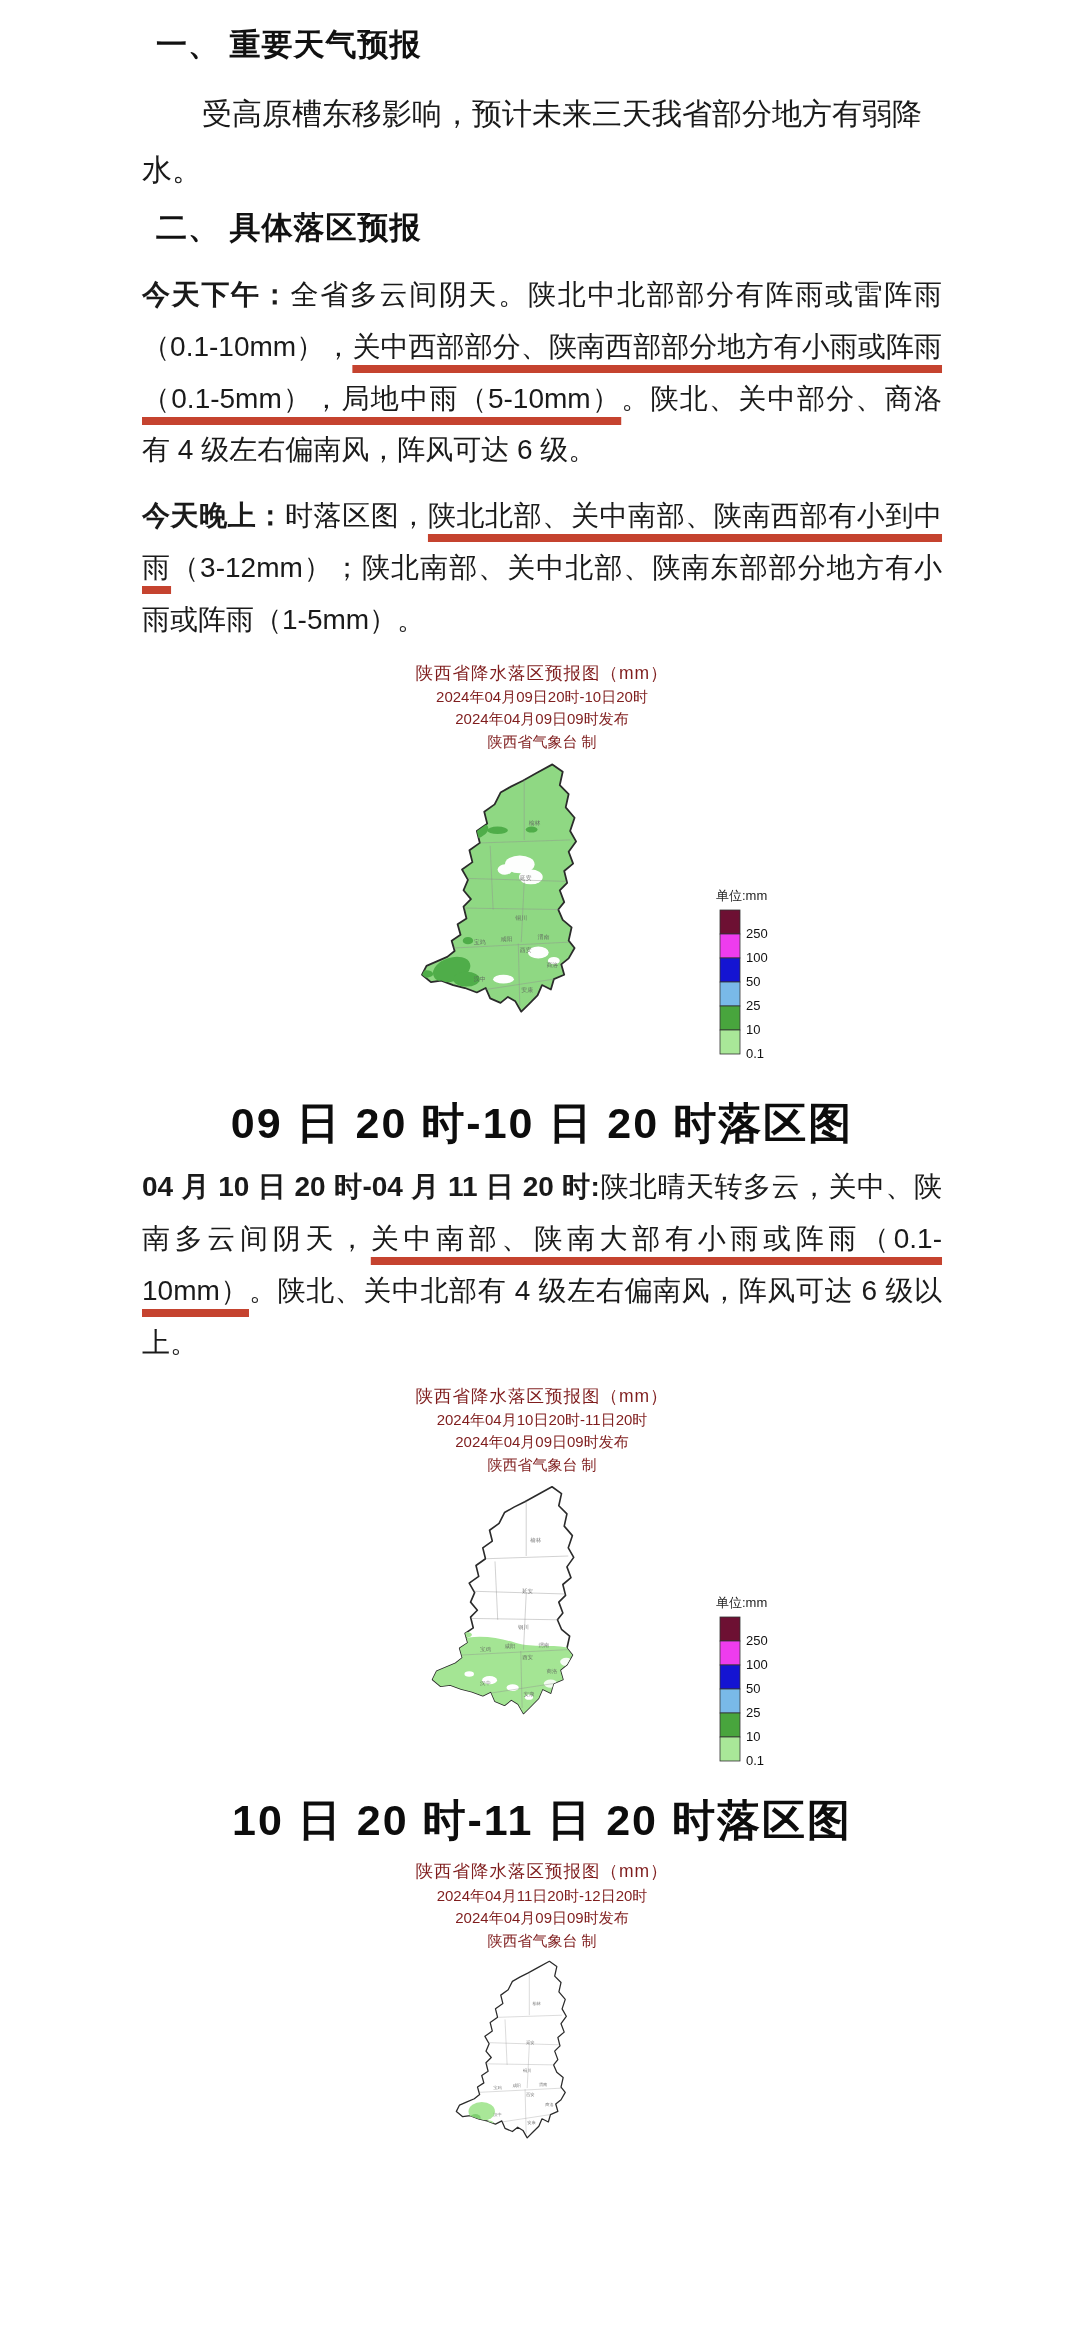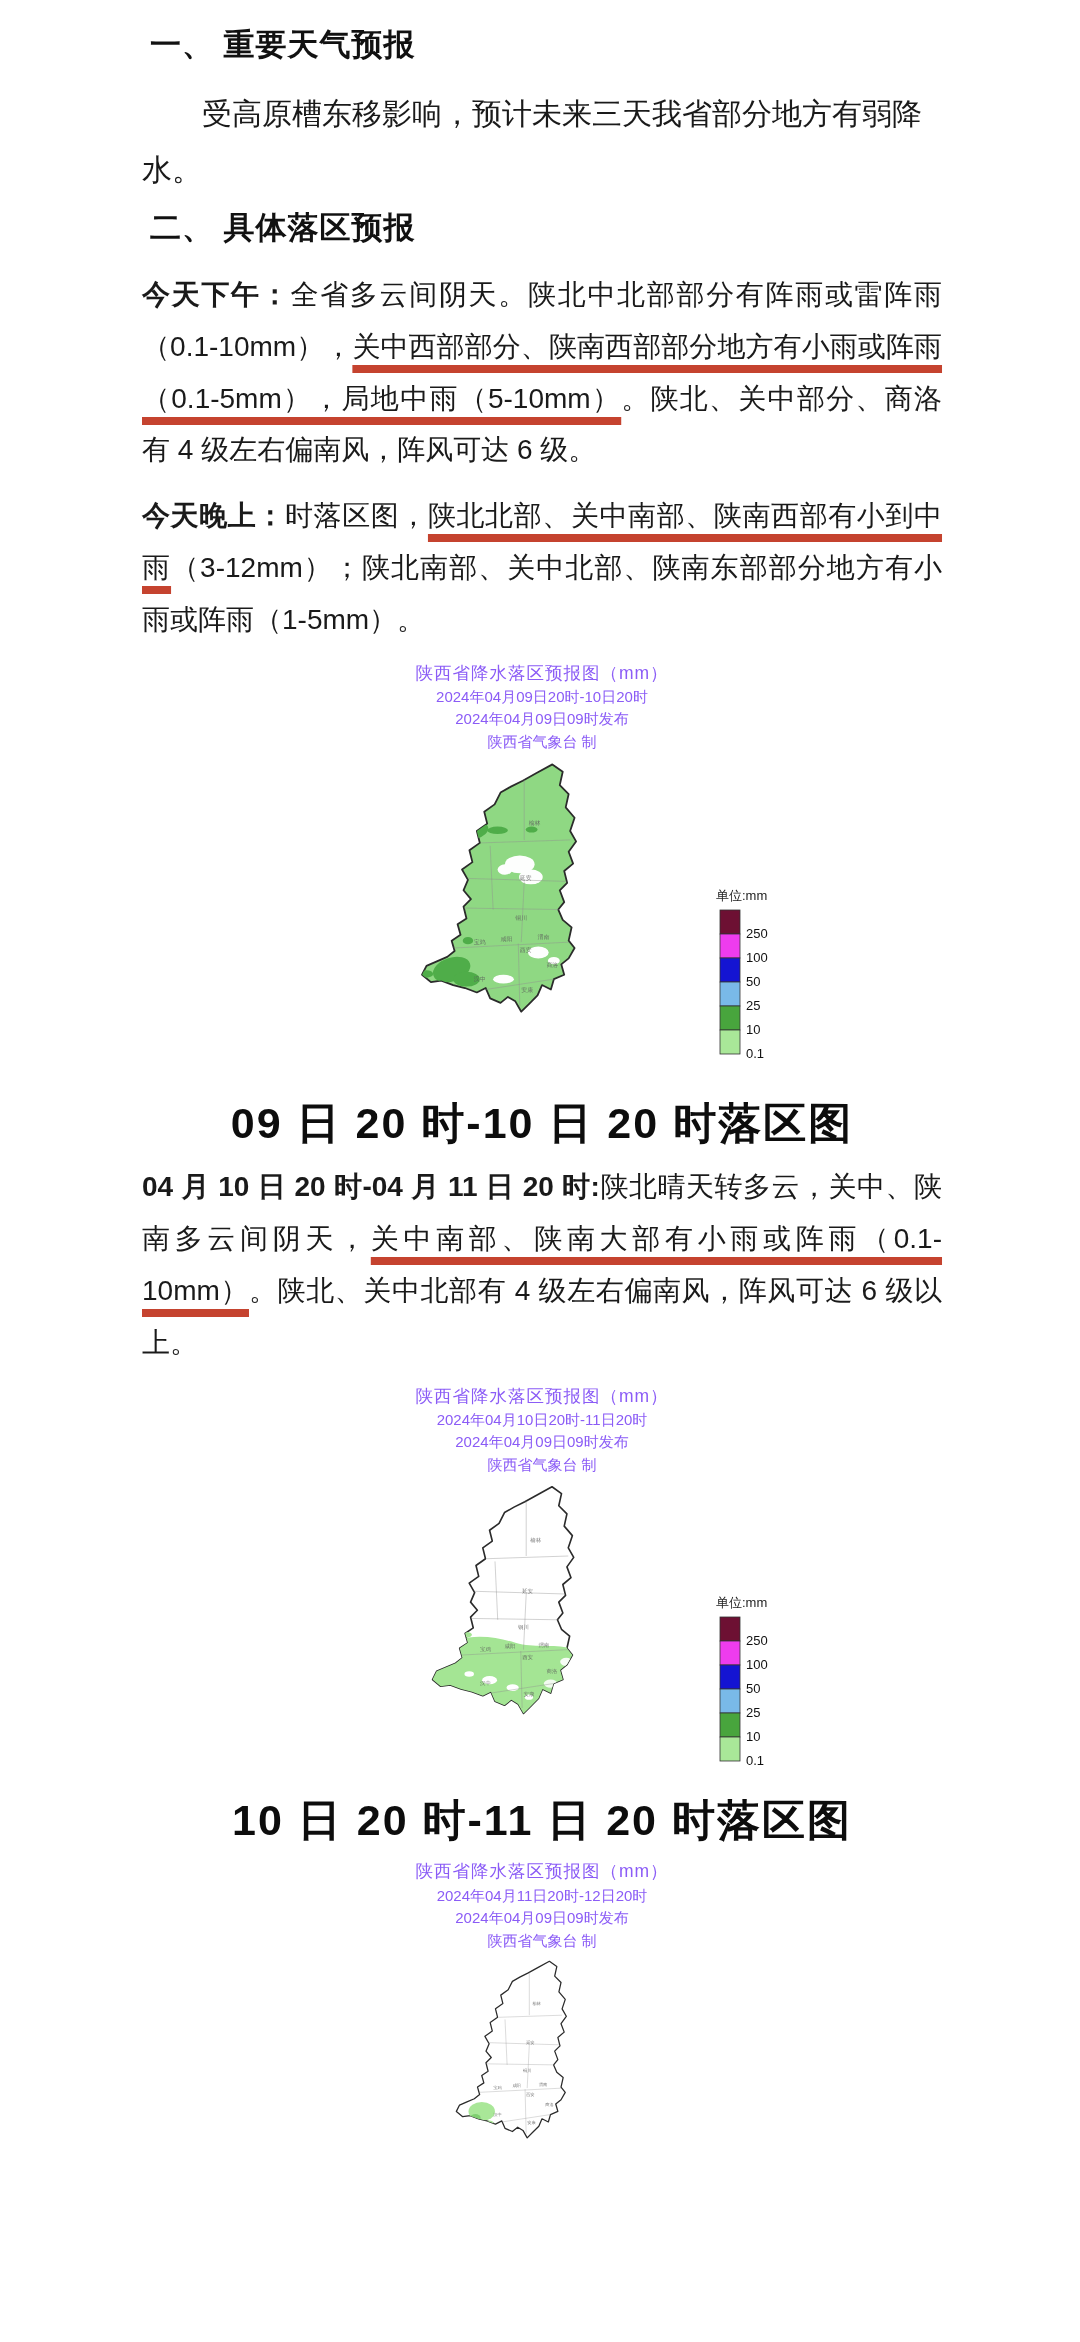--- a/index.html
+++ b/index.html
@@ -1,33 +1,33 @@
 <!DOCTYPE html>
 <html><head>
 <meta charset="utf-8">
 <style>
   html,body{margin:0;padding:0;}
   body{
     width:1080px;height:2342px;overflow:hidden;background:#ffffff;
     font-family:"Liberation Sans","DejaVu Sans",sans-serif;color:#1a1a1a;
   }
   .content{padding:14px 138px 0 142px;}
-  .sec-heading{font-size:31px;font-weight:bold;margin:10px 8px 20px;letter-spacing:1px;color:#111;}
+  .sec-heading{font-size:31px;font-weight:bold;margin:10px 14px 20px;letter-spacing:1px;color:#111;}
   .intro{font-size:30px;line-height:1.85;text-indent:2em;margin:0 0 8px;}
   p.body{font-size:28px;line-height:1.85;margin:0 0 14px;text-align:justify;}
   .lead{font-weight:bold;}
   .redline{
     text-decoration:underline;
     text-decoration-color:#c5432f;
     text-decoration-thickness:8px;
     text-underline-offset:9px;
     text-decoration-skip-ink:none;
   }
   figure{margin:4px auto 8px;width:760px;text-align:center;}
-  .fig-titles{font-size:15px;color:#8b5cf6;line-height:1.5;}
+  .fig-titles{font-size:15px;color:#7f1d1d;line-height:1.5;}
   .fig-titles .t1{font-size:17.5px;letter-spacing:1px;}
   .map-wrap{position:relative;display:flex;justify-content:center;padding:4px 0 2px;}
   .legend{position:absolute;right:112px;top:42%;}
   .fig2 .legend{top:40%;}
   figcaption{font-size:43px;font-weight:bold;color:#0d0d0d;margin-top:25px;letter-spacing:2px;}
   svg text{font-family:"Liberation Sans","DejaVu Sans",sans-serif;}
   .lg-title{font-size:13px;fill:#222;}
   .lg-label{font-size:13px;fill:#111;}
   .lg-seg{stroke:#333;stroke-width:0.8;}
   .prov{stroke:#2b2b2b;stroke-width:2.4;stroke-linejoin:round;}

